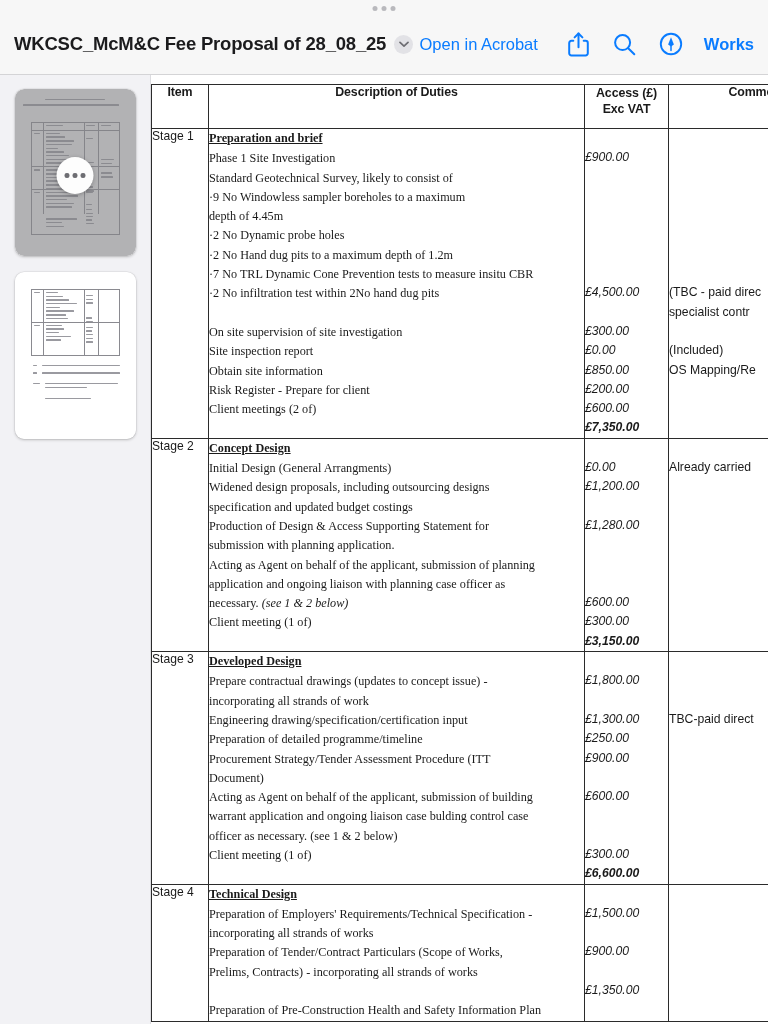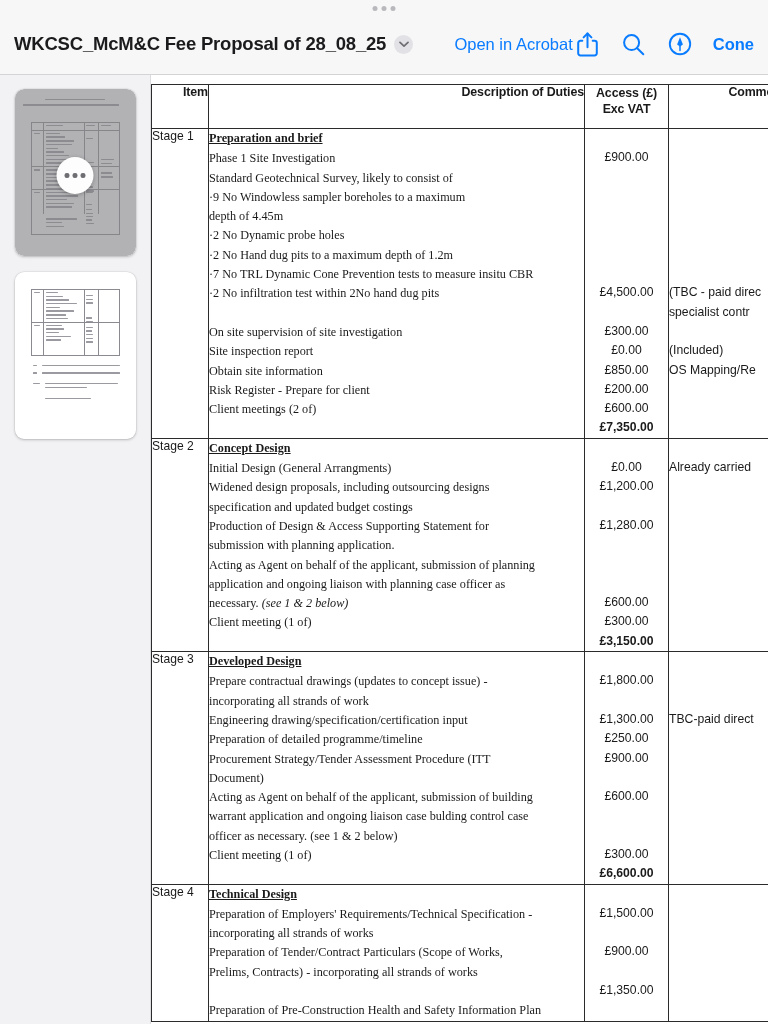--- a/index.html
+++ b/index.html
@@ -38,21 +38,21 @@
     width:19px; height:19px; border-radius:50%; background:#e2e2e6;
     margin-left:8px; display:flex; align-items:center; justify-content:center;
     flex:0 0 19px;
   }
   #title-chevron svg { display:block; }
   #tb-spacer { flex:1 1 auto; }
   .tb-btn {
     color:#0a7cff; font-size:16.5px; font-weight:500;
     white-space:nowrap; display:flex; align-items:center; justify-content:center;
   }
-  #open-acrobat { }
+  #open-acrobat { margin-right:26px; }
   .tb-icon { width:30px; height:30px; display:flex; align-items:center; justify-content:center; margin-right:16px; }
   #done-btn { font-weight:700; margin-left:2px; }
 
   
   #content { flex:1 1 auto; display:flex; min-height:0; }
 
   
   #sidebar {
     width:151px; flex:0 0 151px; background:#f2f2f5;
     border-right:1px solid #dcdce0;
@@ -102,30 +102,30 @@
   table.fee col.c-item { width:57px; }
   table.fee col.c-desc { width:376px; }
   table.fee col.c-price { width:84px; }
   table.fee col.c-comm { width:183px; }
 
   table.fee th, table.fee td {
     border:1px solid #2b2b2b; vertical-align:top;
     padding:0; background:#fff;
   }
   thead th {
-    font-size:12.4px; font-weight:700; text-align:right;
+    font-size:12.4px; font-weight:700; text-align:center;
     padding:5px 7px 7px 7px; vertical-align:bottom; height:44px;
     letter-spacing:-0.1px;
   }
   th.h-price { text-align:center; line-height:1.32; padding-left:4px; padding-right:4px; }
   th.h-comm { text-align:center; }
 
   td.item { padding:8px 0 0 9px; font-size:12.1px; }
   td.desc { padding:7px 8px 6px 10px;font-family:Liberation Serif, serif; }
-  td.price { padding:7px 8px 6px 0; text-align:center; }
+  td.price { padding:7px 8px 6px 0; text-align:left;font-style:italic; }
   td.comm  { padding:7px 0 6px 9px; white-space:nowrap; }
 
   .stage-title { font-weight:700; text-decoration:underline; display:block; margin-bottom:1px; }
   .ln { display:block; line-height:19.3px; white-space:nowrap; }
   .ln.gap { height:19.3px; }
   .it { font-style:italic; }
 
   .pl { display:block; line-height:19.3px; height:19.3px; }
   .pl.blank { }
   .pl.total { font-weight:700; }
@@ -175,21 +175,21 @@
       </div>
 
       <div class="tb-icon">
         <svg width="24" height="24" viewBox="0 0 24 24" aria-hidden="true">
           <circle cx="12" cy="12" r="10.2" fill="none" stroke="#0a7cff" stroke-width="1.9"></circle>
           <path d="M12 5.2 L14.9 12.6 L12 14.6 L9.1 12.6 Z" fill="#0a7cff"></path>
           <path d="M12 14.6 L12 18.4" stroke="#0a7cff" stroke-width="1.5" stroke-linecap="round"></path>
         </svg>
       </div>
 
-      <div id="done-btn" class="tb-btn">Cone</div>
+      <div id="done-btn" class="tb-btn">Works</div>
     </div>
   </div>
 
   <div id="content">
 
     <div id="sidebar">
 
       <div class="thumb-wrap">
         <div class="thumb selected">
           <div class="thumb-page">

